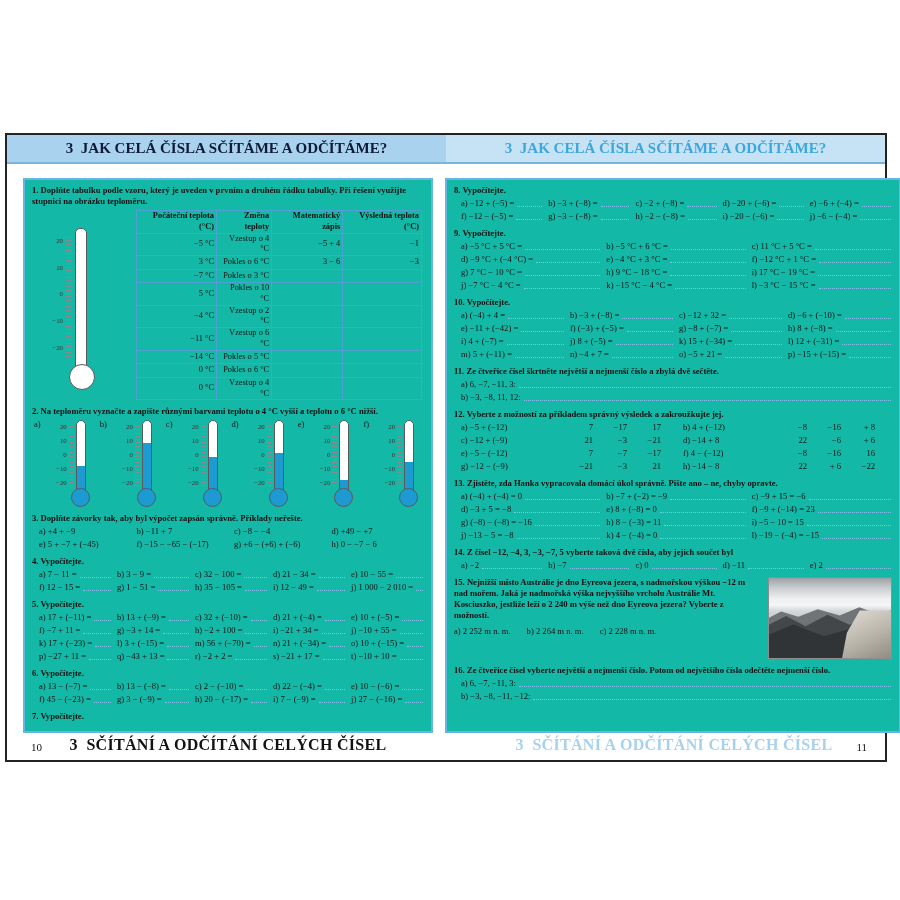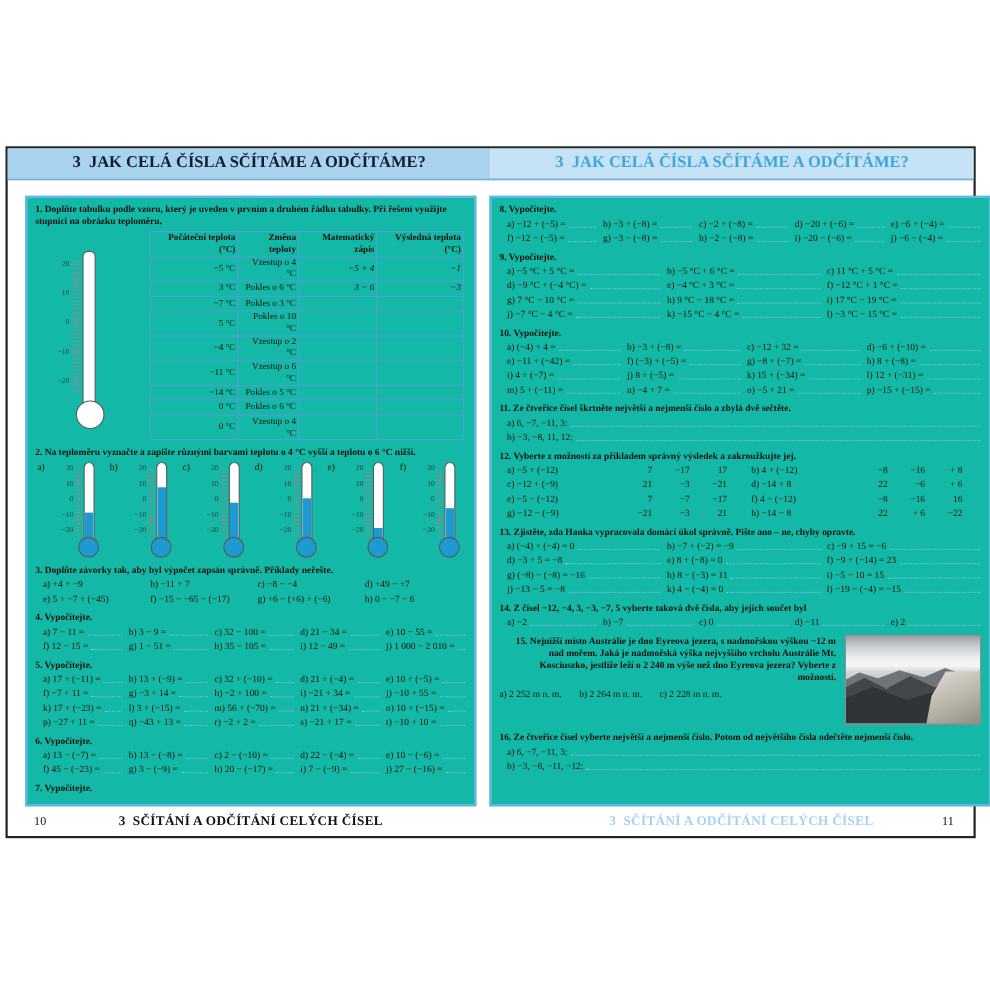--- a/index.html
+++ b/index.html
@@ -16,42 +16,42 @@
   
   .pagebox{position:absolute;top:43px;bottom:27px;border:2px solid #66b5e3;background:#14b8a6;
            box-sizing:border-box;padding:5px 7px 4px 7px;font-size:8.6px;line-height:1.28;
            overflow:hidden;}
   .pagebox.left{left:16px;width:410px;}
   .pagebox.right{left:438px;width:456px;}
   
   .pageno{position:absolute;bottom:7px;font-size:11px;}
   .pageno.l{left:24px;}
   .pageno.r{right:18px;}
-  .footline{position:absolute;bottom:6px;font-weight:bold;font-size:12px;
+  .footline{position:absolute;bottom:6px;font-weight:bold;font-size:16px;
             text-align:center;white-space:pre;letter-spacing:.3px;}
   .footline.l{left:16px;width:410px;color:#121212;}
   .footline.r{left:463px;width:408px;color:#a6d2ef;}
   
   .ex{margin-bottom:6px;}
   .ex-head{font-weight:bold;}
   .items{display:grid;gap:2px 5px;margin-top:2px;padding-left:7px;}
   .cols5{grid-template-columns:repeat(5,1fr);}
   .cols4{grid-template-columns:repeat(4,1fr);}
   .cols3{grid-template-columns:repeat(3,1fr);}
   .q{display:flex;align-items:flex-end;white-space:nowrap;min-width:0;}
   .q .t{flex:0 0 auto;}
   .q .line{flex:1 1 6px;min-width:5px;border-bottom:1px dotted #82c1e9;
            margin:0 1px 2px 3px;height:8px;}
   
   .ex1-row{display:flex;margin-top:3px;}
   .therm-zone{flex:0 0 104px;display:flex;justify-content:center;padding-top:14px;}
   table.t1{flex:1;border-collapse:collapse;font-size:8.4px;margin-right:2px;}
   .t1 th,.t1 td{border:1px solid #4f9fd2;text-align:right;padding:0 2px;height:12.6px;}
   .t1 th{font-weight:bold;}
-  .t1 td.math{font-style:italic;}
+  .t1 td.math{}
   
   .therm{position:relative;}
   .therm .scale{position:absolute;left:0;width:26px;top:0;}
   .therm .lab{position:absolute;right:1px;font-size:6.8px;color:#333;line-height:1;
               transform:translateY(-50%);}
   .therm .ticks{position:absolute;background:
       repeating-linear-gradient(to bottom,#8a8a8a 0 1px,transparent 1px 3.3px);}
   .therm .tube{position:absolute;border:1.5px solid #5a5a5a;border-radius:5px 5px 0 0;
                background:#fff;overflow:hidden;}
   .therm .fill{position:absolute;left:0;right:0;bottom:0;background:#1e9ad3;}
@@ -68,21 +68,21 @@
   .therm.small .tube{left:34px;top:1px;bottom:13px;width:8px;}
   .therm.small .bulb{left:29px;bottom:0;width:17px;height:17px;}
   .therm-row{display:flex;justify-content:space-between;padding:2px 2px 0 2px;}
   .tw{display:flex;gap:1px;}
   .tw .lt{font-size:8.6px;}
   
   .g12{display:grid;grid-template-columns:100px 28px 30px 30px 14px 92px 28px 30px 30px;
        gap:2px 4px;padding-left:7px;margin-top:2px;}
   .g12 .opt{text-align:right;}
   
-  .ex15-body{display:flex;gap:8px;margin-top:1px;text-align:right;}
+  .ex15-body{display:flex;gap:8px;margin-top:1px;}
   .ex15-text{flex:1;font-weight:bold;}
   .opt-row{display:flex;gap:16px;margin-top:5px;font-weight:normal;}
   .photo{flex:0 0 122px;height:80px;border:1px solid #8d8d8d;position:relative;overflow:hidden;
          background:linear-gradient(180deg,#9aa0a4 0%,#c9ccce 12%,#eef0f1 26%,#f4f5f5 34%,#d9dbdd 40%,#cfd2d4 44%);}
   .photo .m1{position:absolute;left:0;right:0;top:34%;height:26%;background:#707477;
              clip-path:polygon(0 60%,10% 30%,24% 55%,40% 20%,58% 50%,74% 10%,88% 40%,100% 25%,100% 100%,0 100%);}
   .photo .m2{position:absolute;left:0;right:0;top:44%;height:36%;background:#43474a;
              clip-path:polygon(0 40%,14% 10%,30% 45%,48% 5%,66% 40%,82% 15%,100% 35%,100% 100%,0 100%);}
   .photo .m3{position:absolute;left:0;right:0;bottom:0;height:42%;background:#303436;
              clip-path:polygon(0 30%,20% 0,45% 35%,70% 10%,100% 40%,100% 100%,0 100%);}

